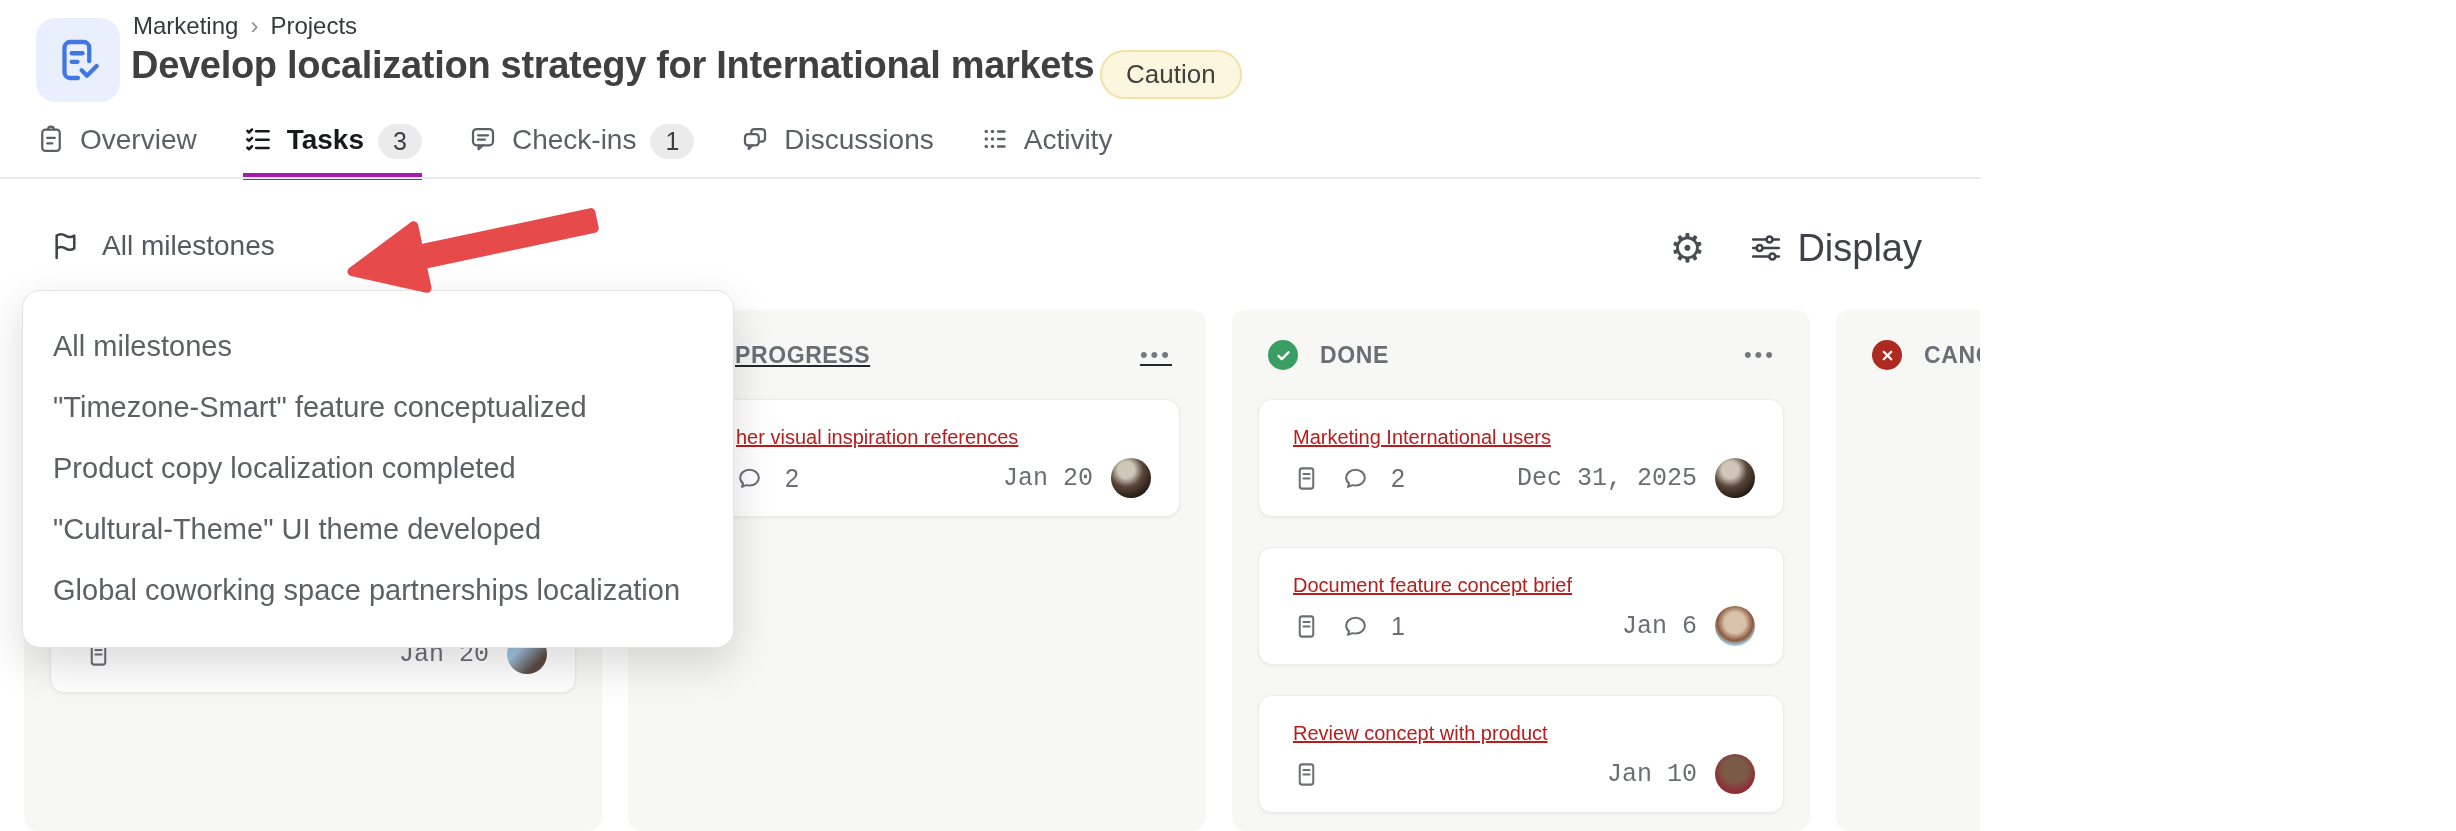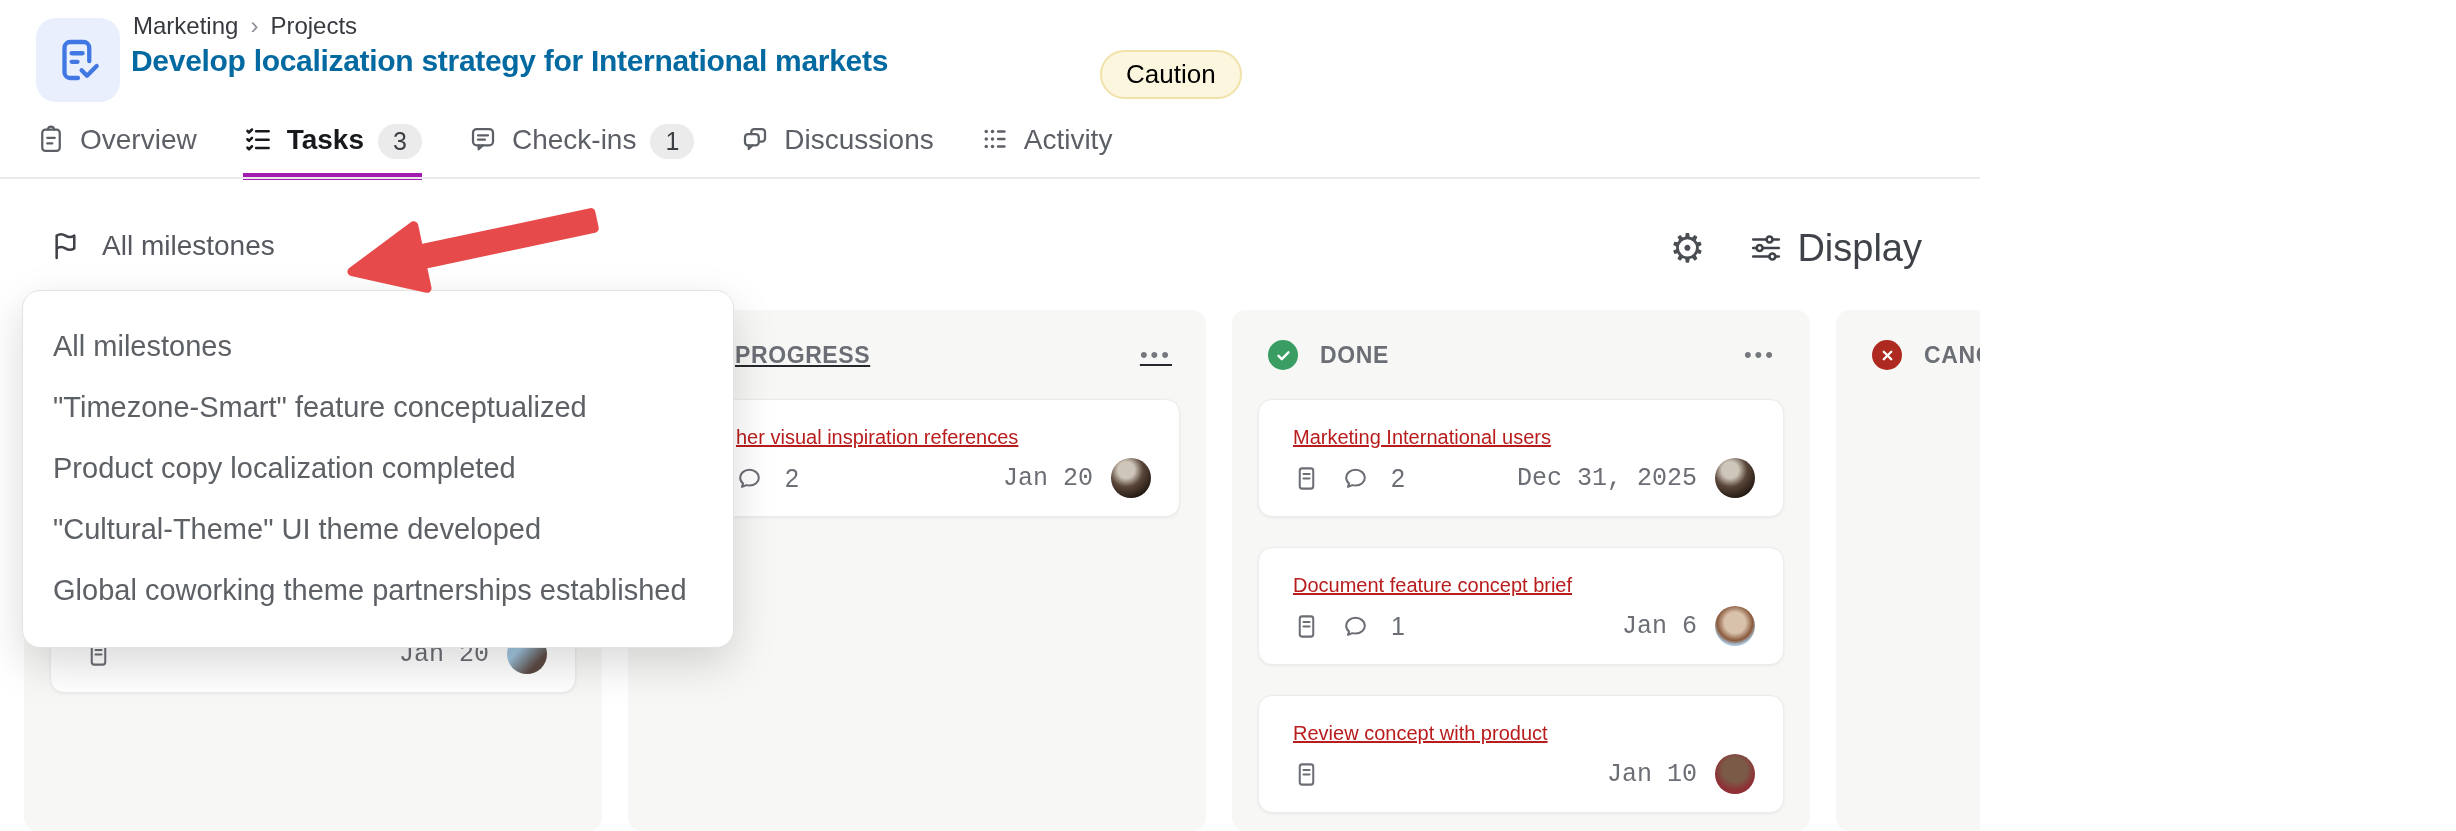--- a/index.html
+++ b/index.html
@@ -18,26 +18,26 @@
     display:flex; align-items:center; justify-content:center;
   }
   .breadcrumb {
     position:absolute; left:133px; top:12px;
     display:flex; align-items:center; gap:12px;
     font-size:24px; color:#36393e;
   }
   .crumb-sep { color:#8d9095; font-size:24px; }
   .page-title {
     position:absolute; left:131px; top:44px;
-    font-size:30px; font-weight:700; letter-spacing:-0.3px; color:#0369a1;
+    font-size:38px; font-weight:700; letter-spacing:-0.3px; color:#404040;
     white-space:nowrap;
   }
   .caution-badge {
     position:absolute; left:1100px; top:50px;
-    padding:7px 24px; font-size:26px; color:#000000;
+    padding:7px 24px; font-size:26px; color:#404040;
     background:#fdf6df; border:2px solid #f0e2a8; border-radius:28px;
     white-space:nowrap;
   }
 
   
   .tabs {
     position:absolute; left:36px; top:124px; height:54px;
     display:flex; align-items:flex-start; gap:46px;
     font-size:28px; color:#5c6066;
   }
@@ -387,21 +387,21 @@
     </div>
   </div>
 
   <div class="add-column"></div>
 
   <div class="dropdown">
     <div class="dropdown-item">All milestones</div>
     <div class="dropdown-item">"Timezone-Smart" feature conceptualized</div>
     <div class="dropdown-item">Product copy localization completed</div>
     <div class="dropdown-item">"Cultural-Theme" UI theme developed</div>
-    <div class="dropdown-item">Global coworking theme partnerships established</div>
+    <div class="dropdown-item">Global coworking space partnerships localization</div>
   </div>
 
   <svg class="anno-arrow" width="270" height="95" viewBox="0 0 270 95">
     <g transform="translate(12,72) rotate(-12)" fill="#e64a4a" stroke="#e64a4a" stroke-width="9" stroke-linejoin="round" stroke-linecap="round">
       <path d="M248,-8 L72,-8 L72,-32 L2,0 L72,32 L72,8 L248,8 Z"></path>
     </g>
   </svg>
 
 </div>
 

